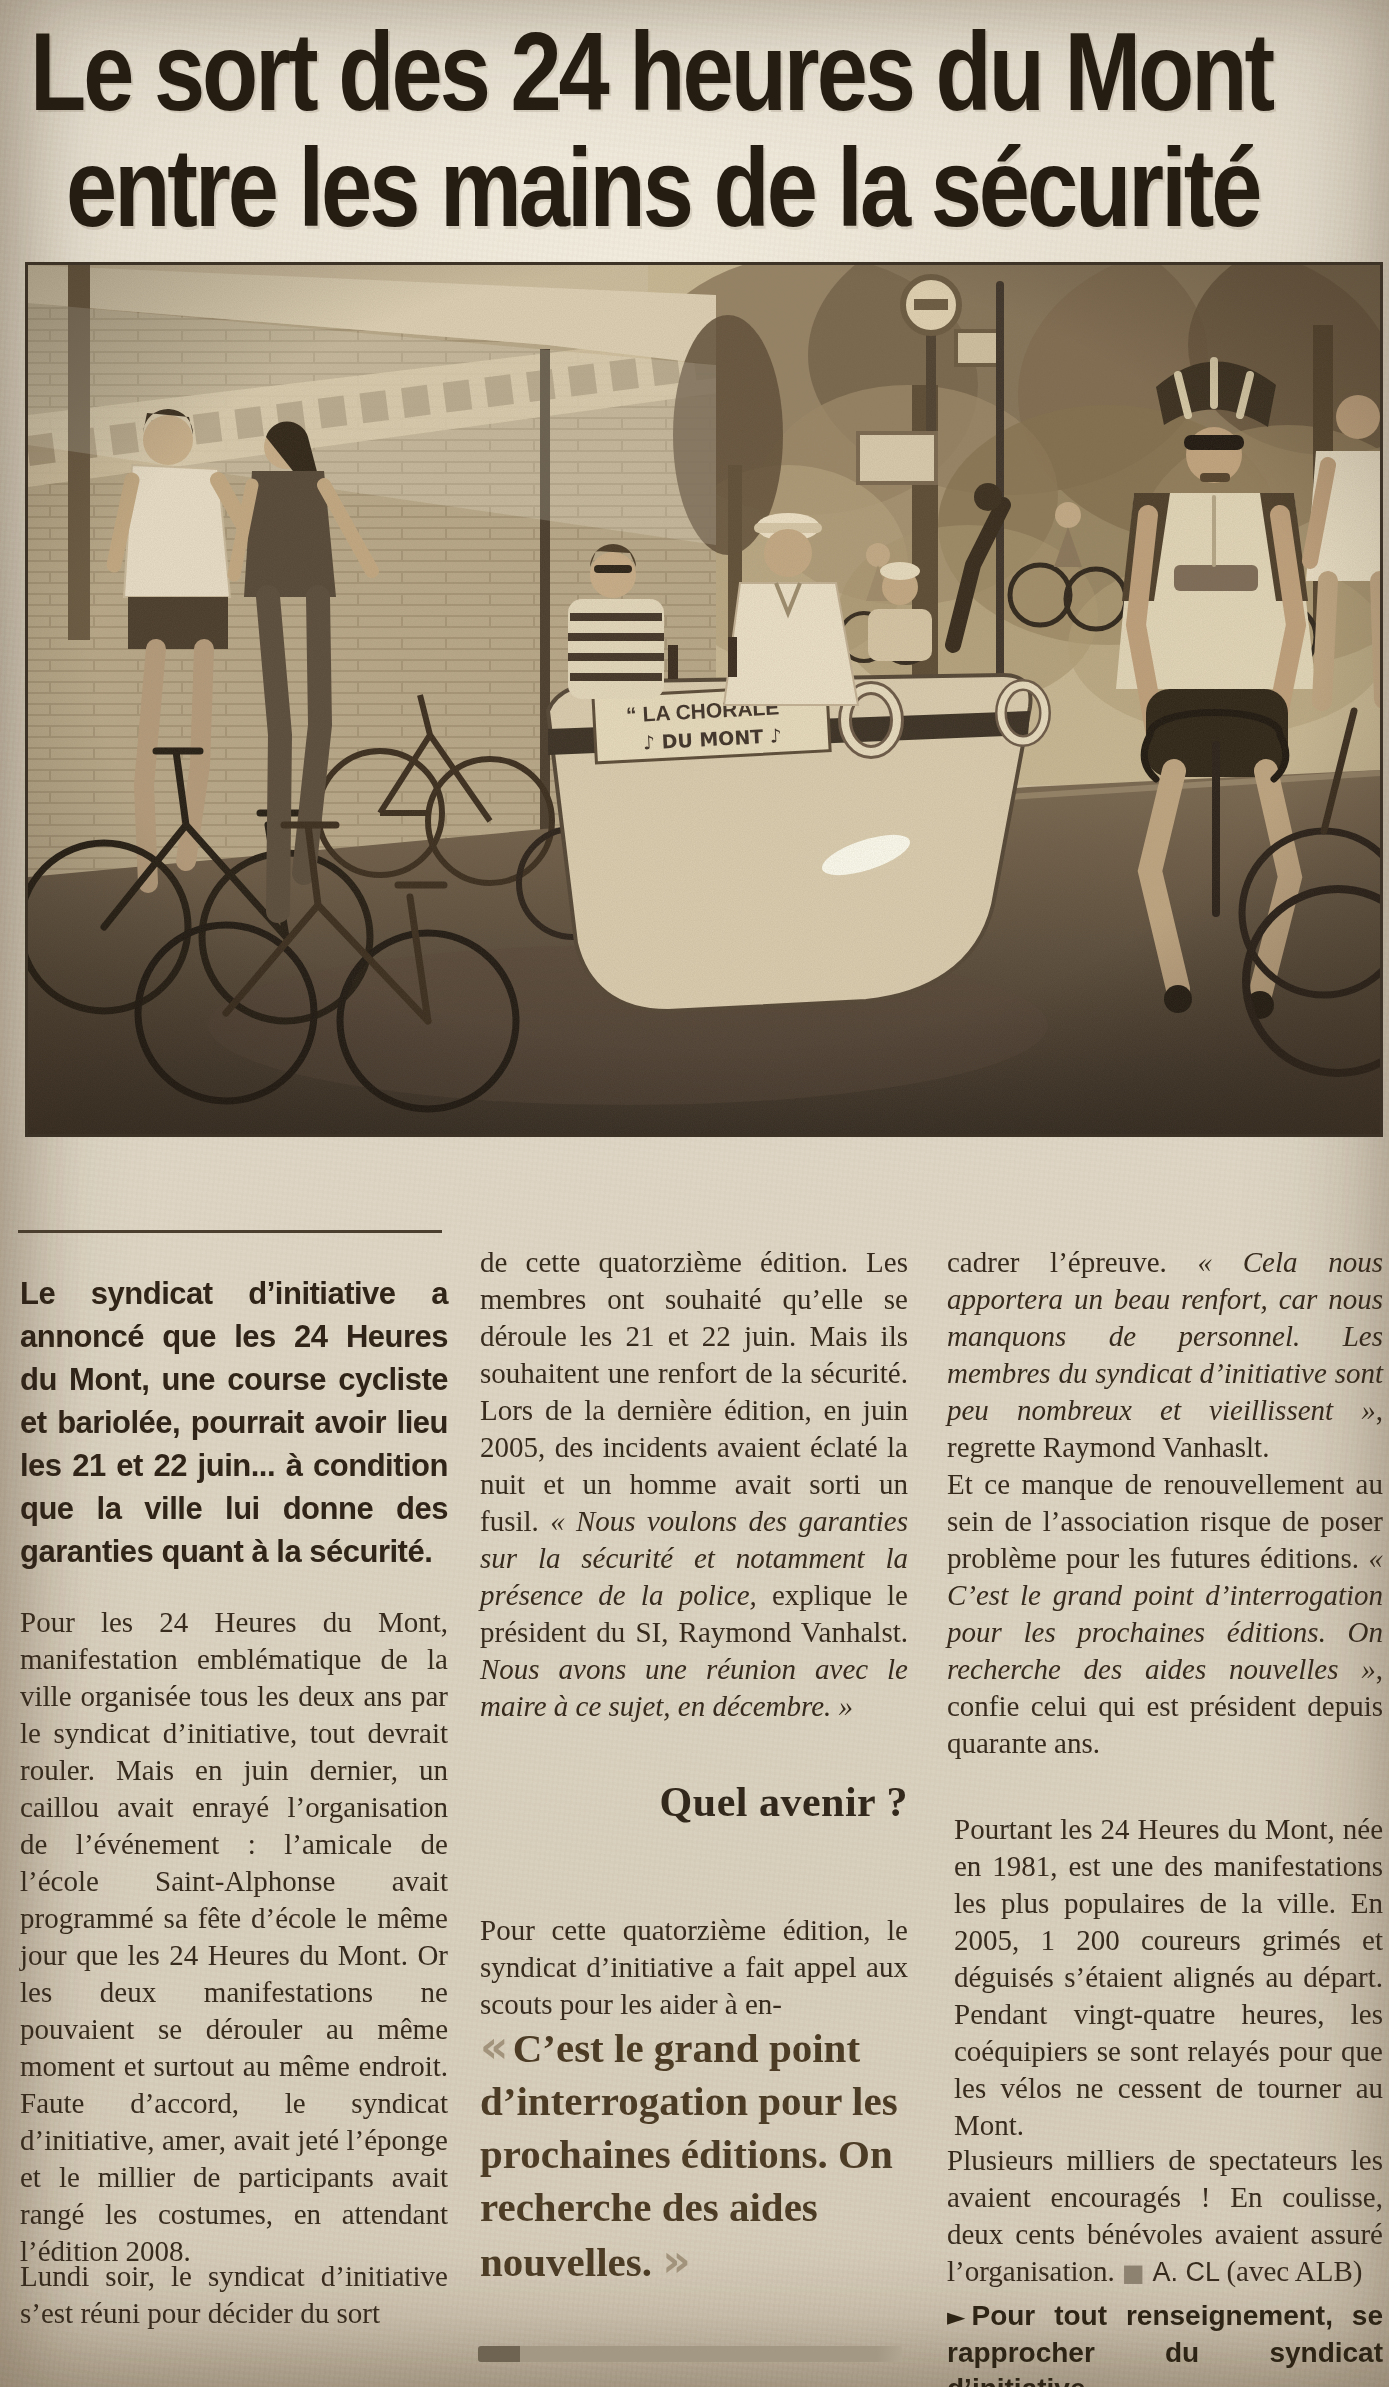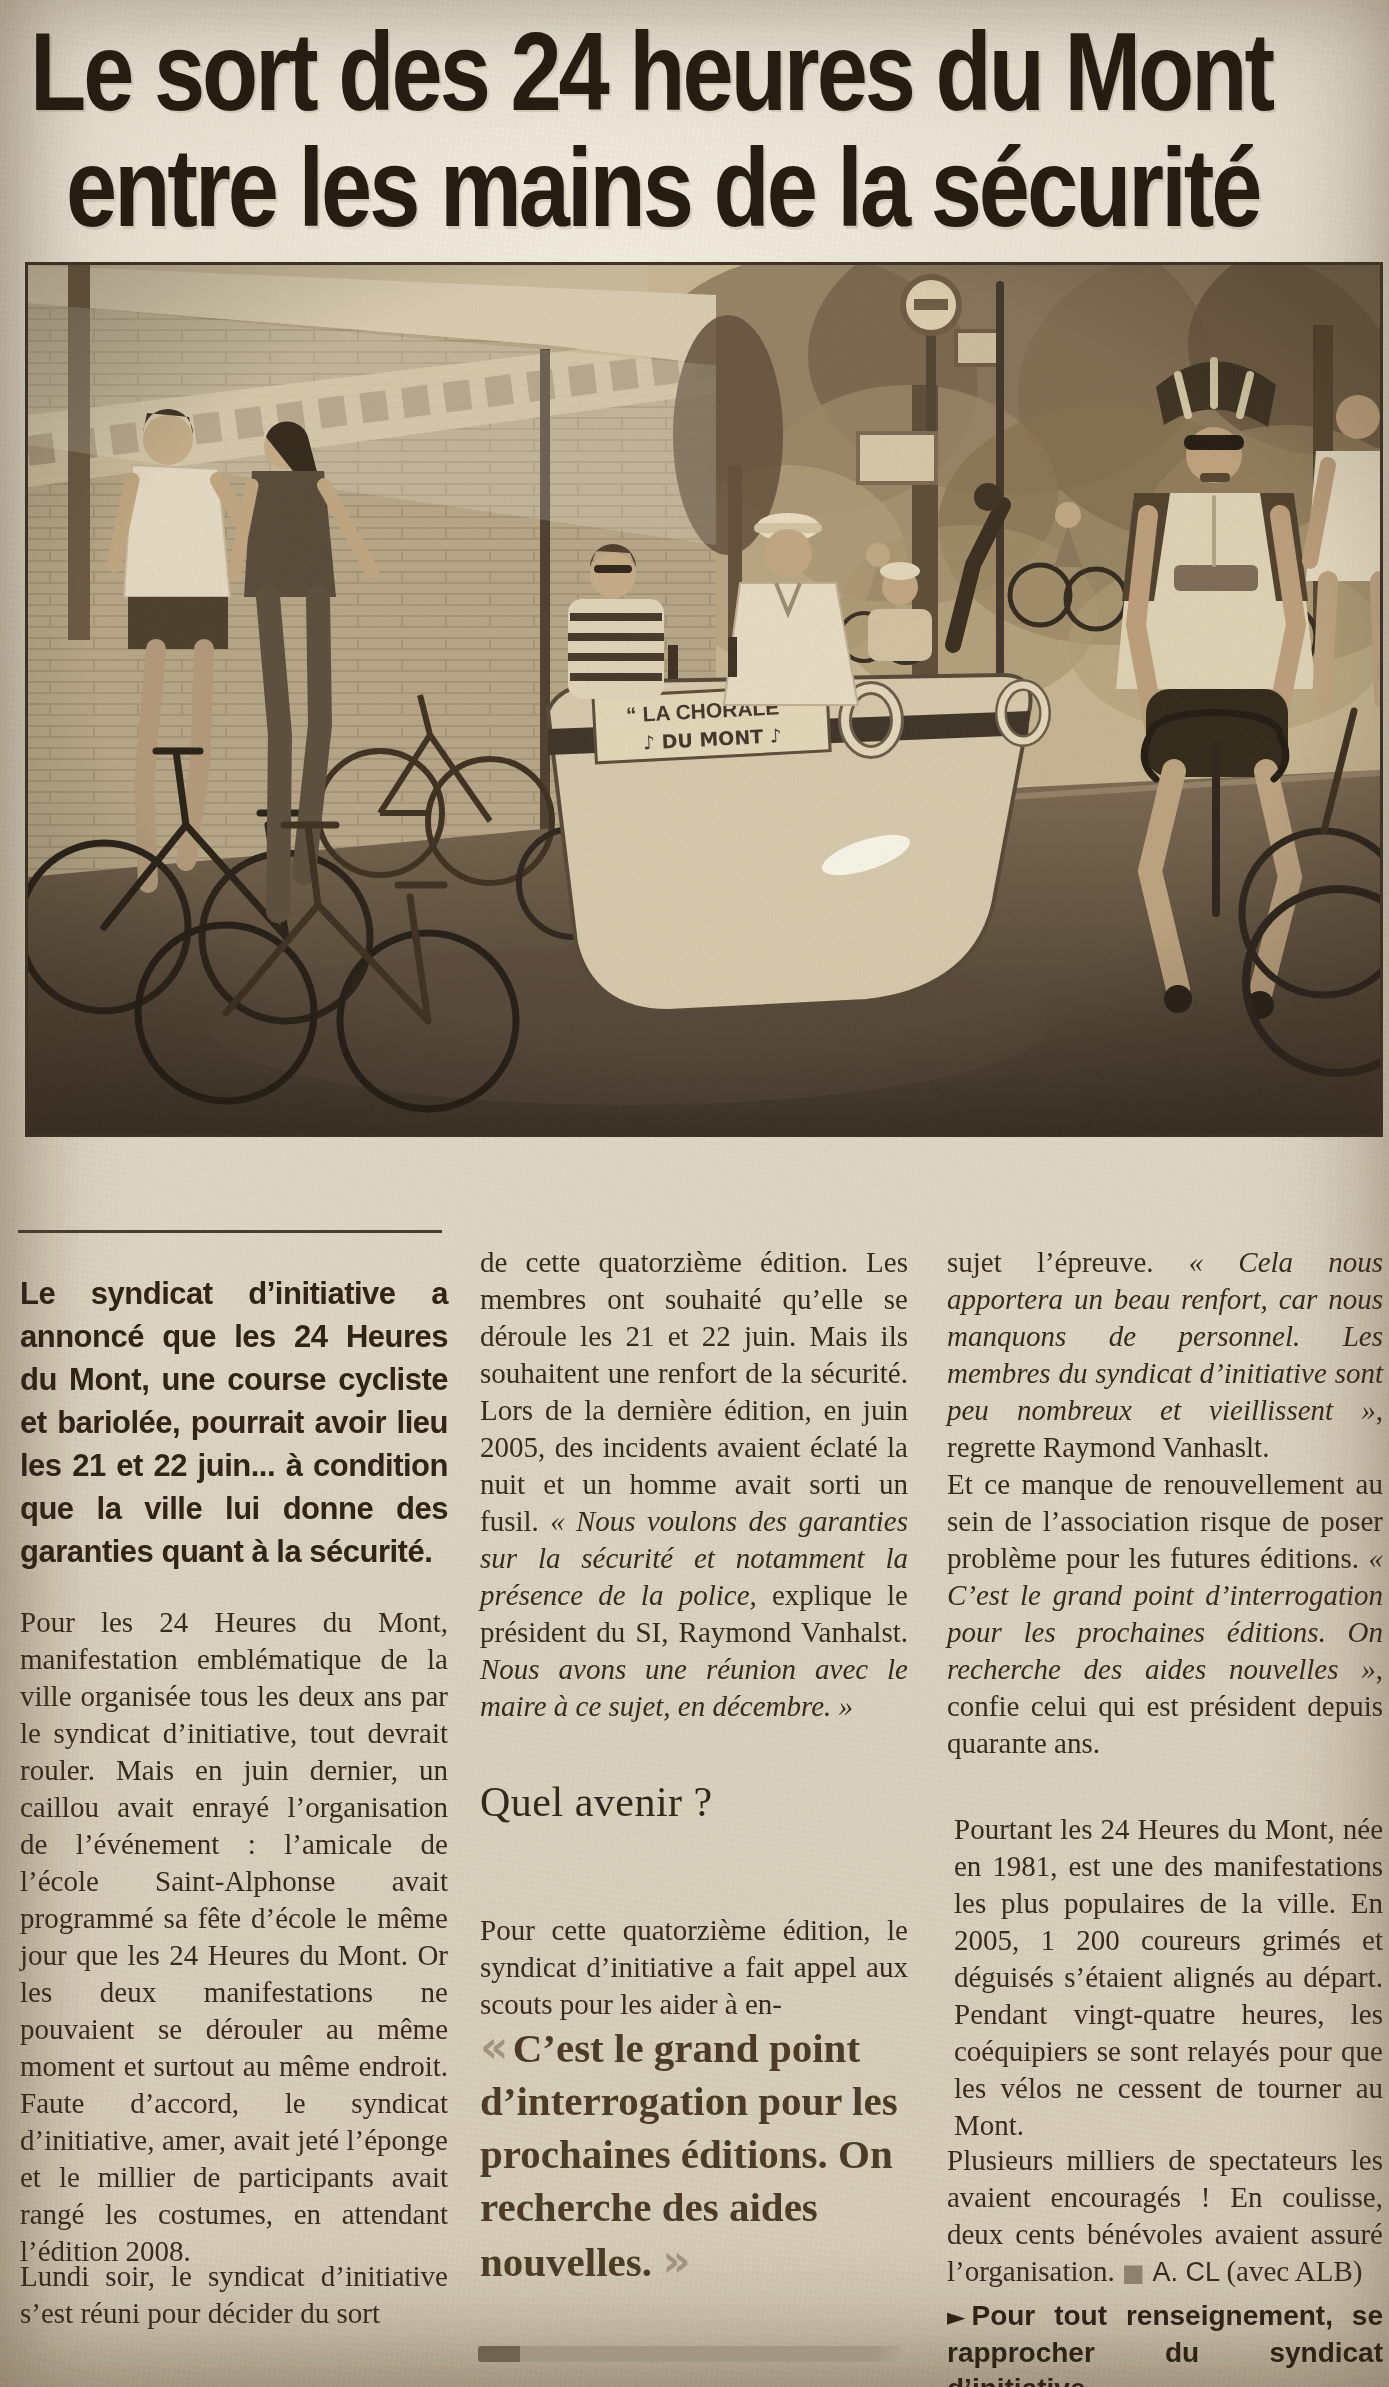--- a/index.html
+++ b/index.html
@@ -34,21 +34,21 @@
   .col1{left:20px;top:1258px;width:428px;}
   .col2{left:480px;top:1244px;width:428px;}
   .col3{left:947px;top:1244px;width:436px;}
   .serif{font-family:"Liberation Serif", serif;font-size:29px;line-height:37px;text-align:justify;color:#372b1e;}
   .serif .run-i{font-style:italic;}
   .run-b{font-family:"Liberation Sans", sans-serif;font-weight:normal;font-size:27px;}
   .run-sq{color:#8d8170;font-family:"DejaVu Sans", sans-serif;font-size:24px;}
   .abs{position:absolute;left:0;right:0;}
   .intro{font-family:"Liberation Sans", sans-serif;font-weight:bold;font-size:31px;line-height:43px;
     text-align:justify;color:#2f2417;letter-spacing:-.5px;}
-  .subhead{font-family:"Liberation Serif", serif;font-weight:normal;font-size:42px;color:#33281c;letter-spacing:.5px;}
+  .subhead{font-family:"Liberation Serif", serif;font-weight:bold;font-size:42px;color:#33281c;letter-spacing:.5px;text-align:right;}
   .pullquote{font-family:"Liberation Serif", serif;font-weight:bold;font-size:41px;line-height:53px;
     color:#4c3b25;text-align:left;}
   .gq{color:#a2947c;font-family:"DejaVu Sans", sans-serif;font-size:44px;letter-spacing:-6px;}
   .bar{position:absolute;left:478px;top:2346px;width:424px;height:16px;border-radius:3px;
     background:linear-gradient(90deg,#6f6452 0 42px,#a39884 42px 94%, #b0a692 100%);}
   .footer{font-family:"Liberation Sans", sans-serif;font-weight:bold;font-size:28px;line-height:36px;
     color:#2e2415;text-align:justify;}
   .arrow-ic{font-family:"DejaVu Sans", sans-serif;font-size:24px;margin-right:6px;}
 </style>
 </head>
@@ -272,21 +272,21 @@
     <div class="abs serif" style="top:668px;">Pour cette quatorzième édition, le syndicat d’initiative a fait appel aux scouts pour les aider à en-</div>
     <div class="abs pullquote" style="top:776px;">
       <span class="gq">«</span>
       <span>C’est le grand point d’interrogation pour les prochaines éditions. On recherche des aides nouvelles.</span>
       <span class="gq">»</span>
     </div>
   </div>
   <div class="bar"></div>
 
   <div class="col col3">
-    <div class="abs serif" style="top:0;"><span>sujet l’épreuve. </span><span class="run-i">« Cela nous apportera un beau renfort, car nous manquons de personnel. Les membres du syndicat d’initiative sont peu nombreux et vieillissent »</span><span>, regrette Raymond Vanhaslt.</span></div>
+    <div class="abs serif" style="top:0;"><span>cadrer l’épreuve. </span><span class="run-i">« Cela nous apportera un beau renfort, car nous manquons de personnel. Les membres du syndicat d’initiative sont peu nombreux et vieillissent »</span><span>, regrette Raymond Vanhaslt.</span></div>
     <div class="abs serif" style="top:222px;"><span>Et ce manque de renouvellement au sein de l’association risque de poser problème pour les futures éditions. </span><span class="run-i">« C’est le grand point d’interrogation pour les prochaines éditions. On recherche des aides nouvelles »</span><span>, confie celui qui est président depuis quarante ans.</span></div>
     <div class="abs serif" style="top:567px;margin-left:7px;">Pourtant les 24 Heures du Mont, née en 1981, est une des manifestations les plus populaires de la ville. En 2005, 1 200 coureurs grimés et déguisés s’étaient alignés au départ. Pendant vingt-quatre heures, les coéquipiers se sont relayés pour que les vélos ne cessent de tourner au Mont.</div>
     <div class="abs serif" style="top:898px;"><span>Plusieurs milliers de spectateurs les avaient encouragés ! En coulisse, deux cents bénévoles avaient assuré l’organisation. </span><span class="run-sq">■ </span><span class="run-b">A. CL </span><span>(avec ALB)</span></div>
     <div class="abs" style="top:1054px;">
       <div class="footer">
         <span class="arrow-ic">►</span><span>Pour tout renseignement, se rapprocher du syndicat d’initiative,</span>
       </div>
 
     </div>
   </div>

